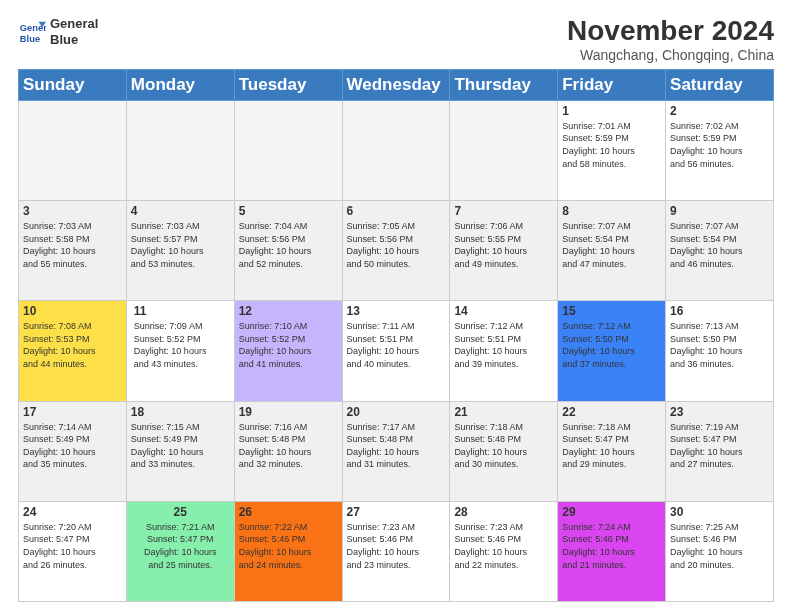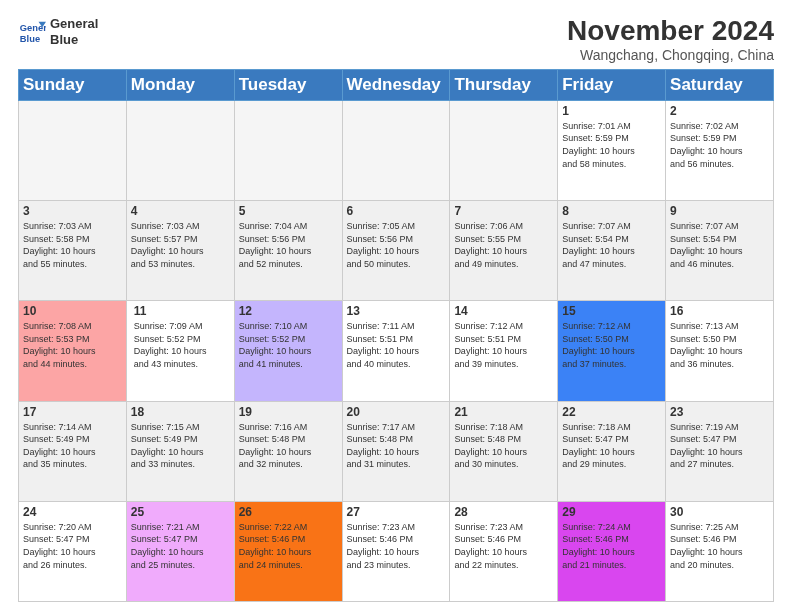--- a/index.html
+++ b/index.html
@@ -174,21 +174,21 @@
           <td style="background: rgb(240, 240, 240);">
             <span class="day-num">8</span>
             <div class="day-info">Sunrise: 7:07 AM<br>Sunset: 5:54 PM<br>Daylight: 10 hours<br>and 47 minutes.</div>
           </td>
           <td style="background: rgb(240, 240, 240);">
             <span class="day-num">9</span>
             <div class="day-info">Sunrise: 7:07 AM<br>Sunset: 5:54 PM<br>Daylight: 10 hours<br>and 46 minutes.</div>
           </td>
         </tr>
         <tr>
-          <td style="background: #fca5a5;">
+          <td style="background: #fde047;">
             <span class="day-num">10</span>
             <div class="day-info">Sunrise: 7:08 AM<br>Sunset: 5:53 PM<br>Daylight: 10 hours<br>and 44 minutes.</div>
           </td>
           <td style="background: rgb(255, 255, 255); padding-left: 7px;">
             <span class="day-num">11</span>
             <div class="day-info">Sunrise: 7:09 AM<br>Sunset: 5:52 PM<br>Daylight: 10 hours<br>and 43 minutes.</div>
           </td>
           <td style="background: #c4b5fd; margin-top: 28px;">
             <span class="day-num">12</span>
             <div class="day-info">Sunrise: 7:10 AM<br>Sunset: 5:52 PM<br>Daylight: 10 hours<br>and 41 minutes.</div>
@@ -238,21 +238,21 @@
           <td style="background: rgb(240, 240, 240);">
             <span class="day-num">23</span>
             <div class="day-info">Sunrise: 7:19 AM<br>Sunset: 5:47 PM<br>Daylight: 10 hours<br>and 27 minutes.</div>
           </td>
         </tr>
         <tr>
           <td style="background: rgb(255, 255, 255);">
             <span class="day-num">24</span>
             <div class="day-info">Sunrise: 7:20 AM<br>Sunset: 5:47 PM<br>Daylight: 10 hours<br>and 26 minutes.</div>
           </td>
-          <td style="background: #f0abfc;">
+          <td style="background: #86efac; text-align: center;">
             <span class="day-num">25</span>
             <div class="day-info">Sunrise: 7:21 AM<br>Sunset: 5:47 PM<br>Daylight: 10 hours<br>and 25 minutes.</div>
           </td>
           <td style="background: #f97316; margin-top: 44px;">
             <span class="day-num">26</span>
             <div class="day-info">Sunrise: 7:22 AM<br>Sunset: 5:46 PM<br>Daylight: 10 hours<br>and 24 minutes.</div>
           </td>
           <td style="background: rgb(255, 255, 255);">
             <span class="day-num">27</span>
             <div class="day-info">Sunrise: 7:23 AM<br>Sunset: 5:46 PM<br>Daylight: 10 hours<br>and 23 minutes.</div>

